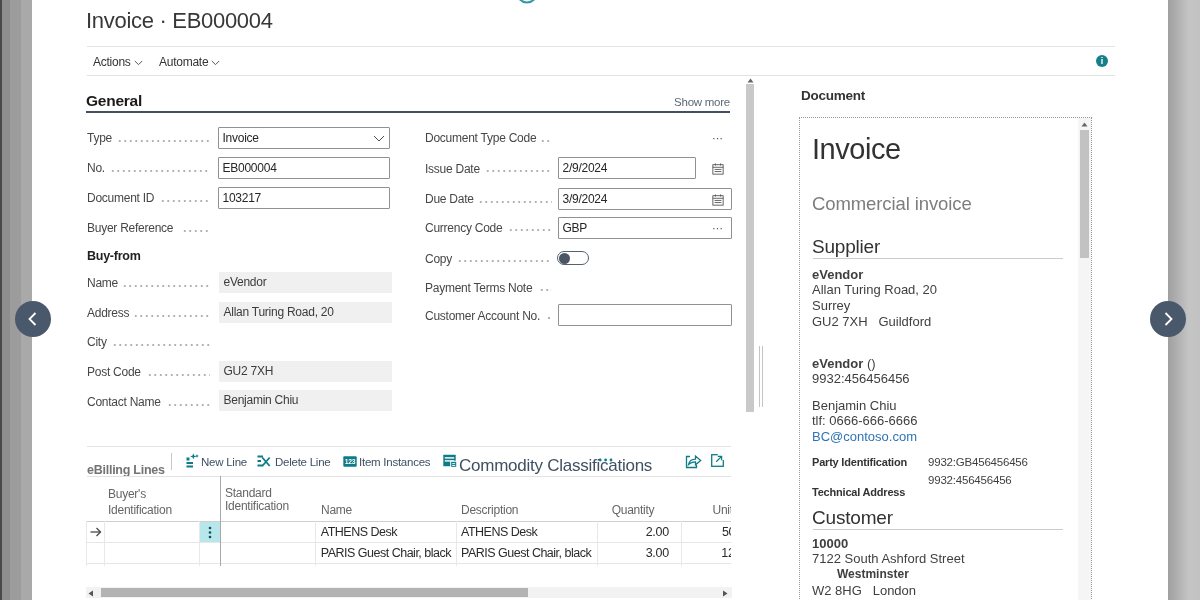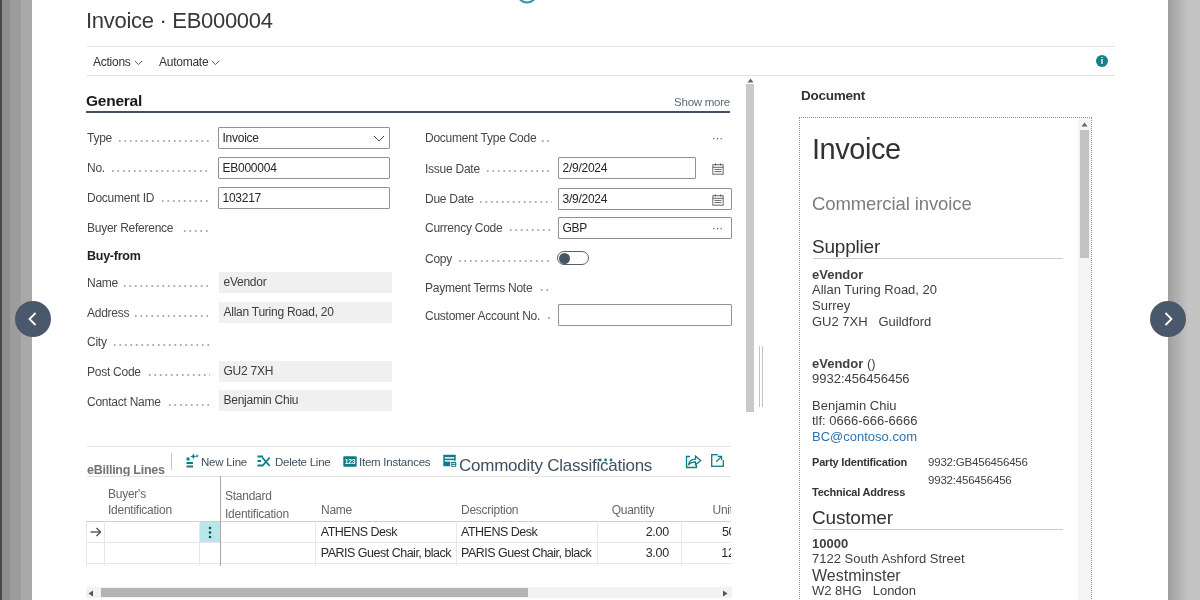--- a/index.html
+++ b/index.html
@@ -197,21 +197,21 @@
     <rect x="6.8" y="0" width="6.2" height="6" fill="#fff"></rect>
     <path d="M5.2 7.8 L10.6 2.4 M6.8 2.4 L10.6 2.4 L10.6 6.2" fill="none" stroke="#0e7c88" stroke-width="1.25"></path>
   </svg>
 
   <div class="hl" style="left:87px;top:475.6px;width:644px;"></div>
 
   <div class="abs" style="left:86px;top:476px;width:645px;height:90px;overflow:hidden;">
     <div style="position:relative;width:700px;height:110px;">
 
       <div class="abs" style="left:22px;top:11px;font-size:12px;color:#666;line-height:15.5px;">Buyer's<br>Identification</div>
-      <div class="abs" style="left:139px;top:11px;font-size:12px;color:#666;line-height:18px;">Standard<br>Identification</div>
+      <div class="abs" style="left:139px;top:11px;font-size:12px;color:#666;line-height:13px;">Standard<br>Identification</div>
       <div class="abs" style="left:235px;top:26.5px;font-size:12px;color:#666;">Name</div>
       <div class="abs" style="left:375px;top:26.5px;font-size:12px;color:#666;">Description</div>
       <div class="abs" style="left:511px;top:26.5px;width:72px;text-align:center;font-size:12px;color:#666;">Quantity</div>
       <div class="abs" style="left:626.5px;top:26.5px;font-size:12px;color:#666;">Unit Price</div>
 
       <div class="abs" style="left:0;top:44.5px;width:700px;height:1px;background:#cfcfcf"></div>
 
       <div class="abs" style="left:112.7px;top:45.5px;width:21.6px;height:20.5px;background:#b7e7ea;"></div>
       <svg class="abs" style="left:112.7px;top:45.5px" width="22" height="21" viewBox="0 0 22 21">
         <circle cx="11" cy="6" r="1.3" fill="#14505a"></circle>
@@ -290,16 +290,16 @@
 
   <div class="abs" style="left:812px;top:455.9px;font-size:11px;color:#333;font-weight:bold;letter-spacing:-0.2px;">Party Identification</div>
   <div class="abs" style="left:928px;top:456.2px;font-size:11.5px;color:#3f3f3f;letter-spacing:-0.2px;">9932:GB456456456</div>
   <div class="abs" style="left:812px;top:474.1px;font-size:11px;color:#333;font-weight:bold;letter-spacing:-0.2px;margin-top:12px;">Technical Address</div>
   <div class="abs" style="left:928px;top:474.4px;font-size:11.5px;color:#3f3f3f;letter-spacing:-0.2px;">9932:456456456</div>
 
   <div class="abs" style="left:812px;top:506.5px;font-size:19px;color:#323232;letter-spacing:-0.2px;">Customer</div>
   <div class="abs" style="left:813px;top:528.5px;width:250px;height:1px;background:#cccccc"></div>
   <div class="abs" style="left:812px;top:535.5px;font-size:13px;color:#3f3f3f;letter-spacing:0;font-weight:bold;">10000</div>
   <div class="abs" style="left:812px;top:551.2px;font-size:13px;color:#3f3f3f;letter-spacing:0;">7122 South Ashford Street</div>
-  <div class="abs" style="left:812px;top:566.9px;font-size:16px;color:#3f3f3f;letter-spacing:0;">Westminster</div>
+  <div class="abs" style="left:837px;top:566.9px;font-size:12px;color:#3f3f3f;letter-spacing:0;font-weight:bold;">Westminster</div>
   <div class="abs" style="left:812px;top:582.6px;font-size:13px;color:#3f3f3f;letter-spacing:0;">W2 8HG&nbsp;&nbsp;&nbsp;London</div>
 
 </div>
 
 </body></html>

